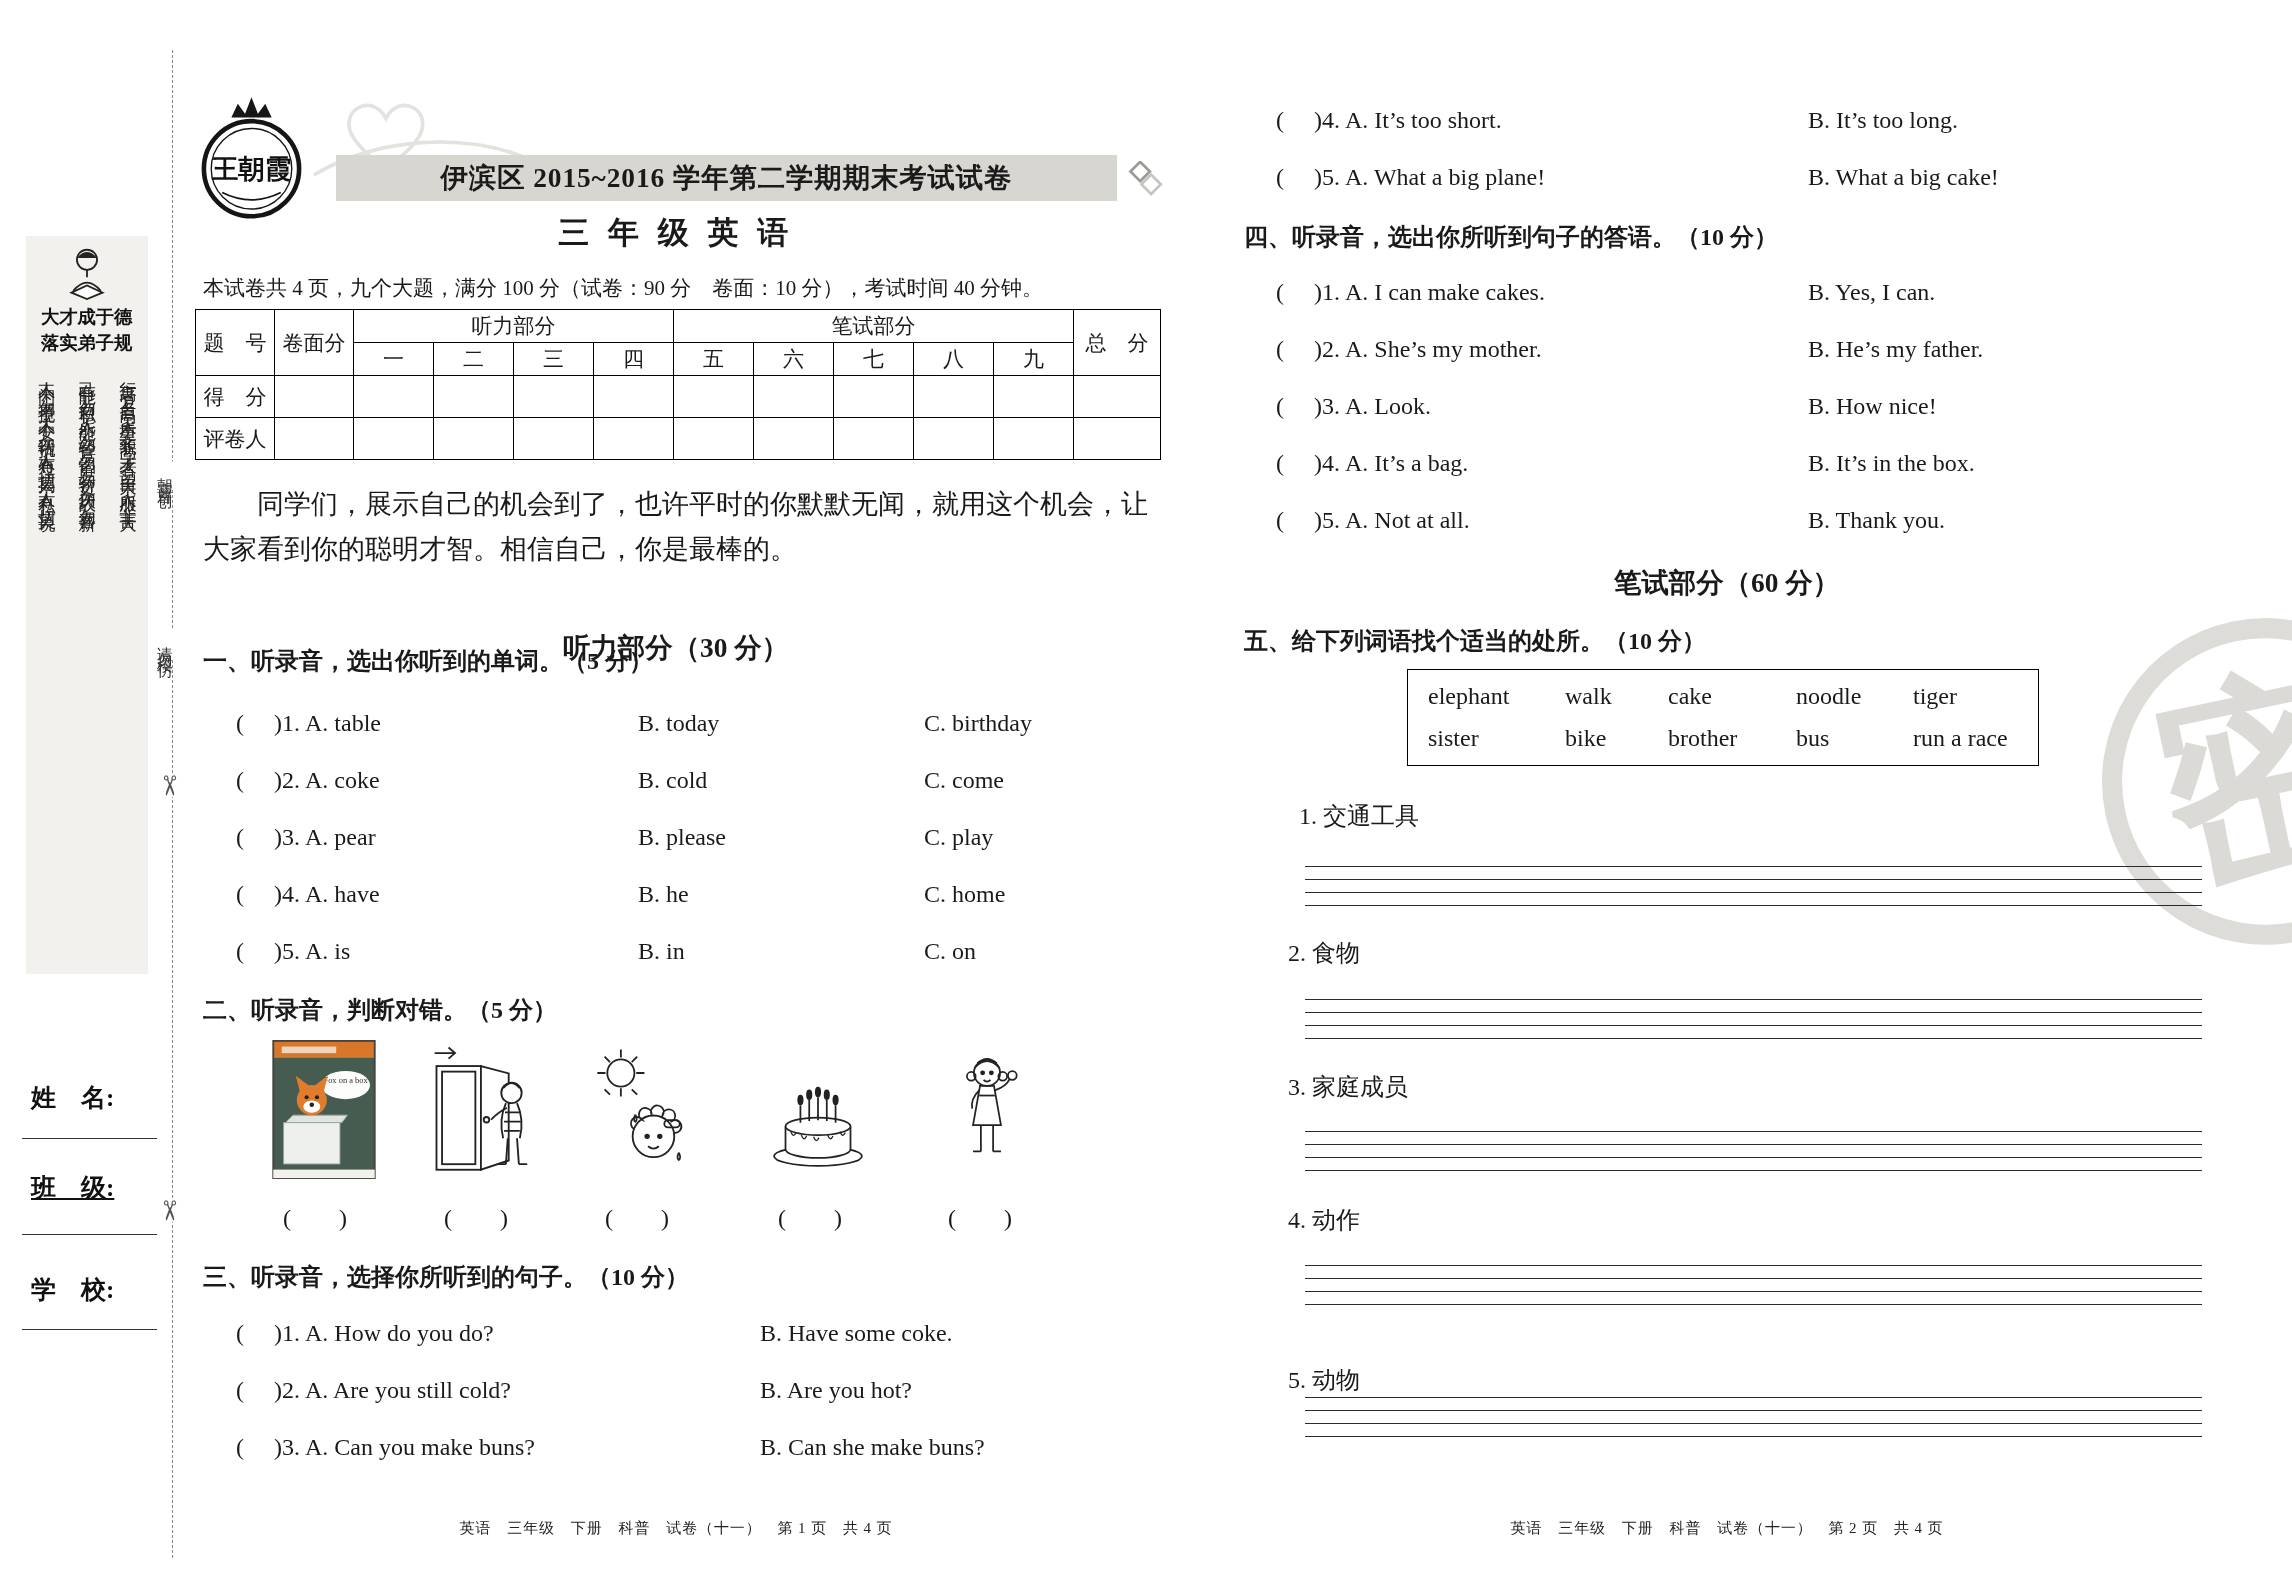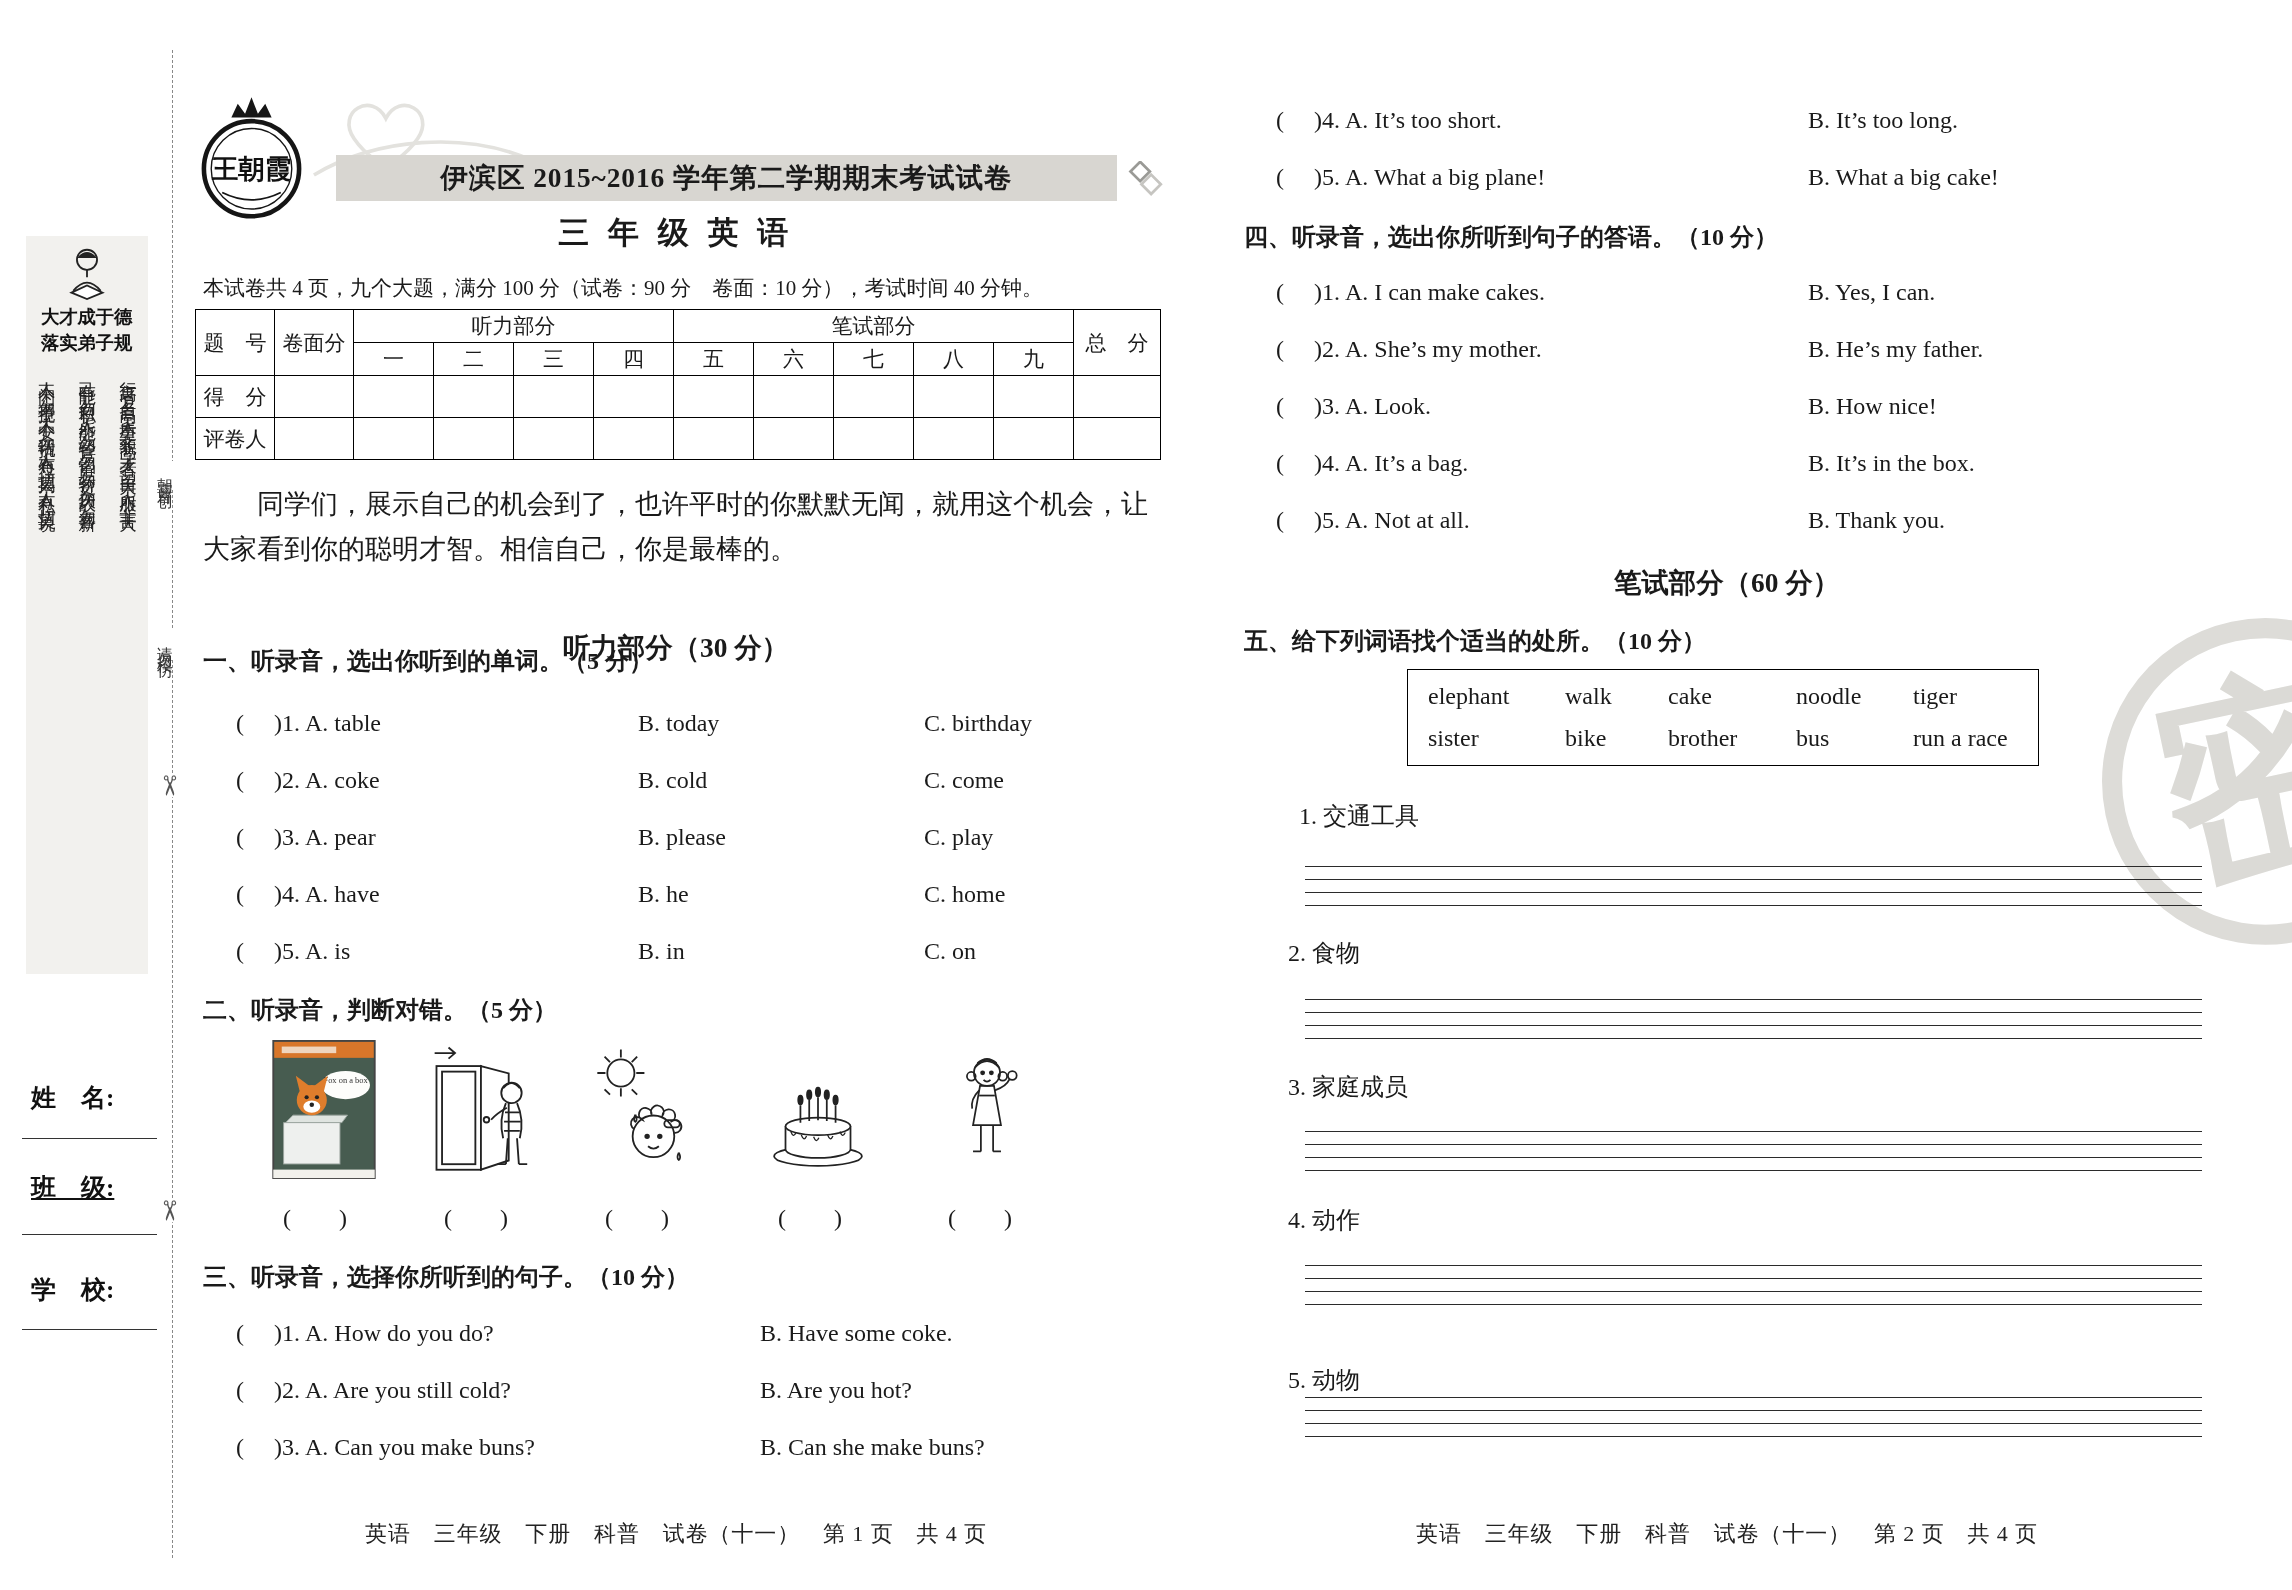--- a/index.html
+++ b/index.html
@@ -33,21 +33,21 @@
 
   
   .qheading { position:absolute; font-weight:bold; font-size:24px; white-space:nowrap; }
   .center-title { position:absolute; width:914px; text-align:center; font-weight:bold; font-size:27.4px; }
   .qrows { position:absolute; display:flex; flex-direction:column; }
   .qrow { height:57px; display:grid; font-size:24px; line-height:1.25; align-items:start; }
   .cols3 { grid-template-columns:69px 333px 286px 1fr; }
   .cols2 { grid-template-columns:69px 455px 1fr; }
   .cols2r{ grid-template-columns:69px 463px 1fr; }
   .qn { white-space:pre; }
-  .footer { position:absolute; width:914px; text-align:center; font-size:22px; color:#222; letter-spacing:0.9px; }
+  .footer { position:absolute; width:914px; text-align:center; font-size:15px; color:#222; letter-spacing:0.9px; }
 
   
   .title-banner { position:absolute; left:336px; top:155px; width:781px; height:46px;
                   background:#d8d6d1; display:flex; align-items:center; justify-content:center;
                   font-size:27.4px; font-weight:bold; letter-spacing:0.9px; }
   .subtitle { position:absolute; left:219px; width:914px; top:212px; text-align:center;
               font-size:31px; font-weight:bold; letter-spacing:5.5px; }
   .intro { position:absolute; left:203px; top:274px; width:969px; font-size:21px; }
   .motivation { position:absolute; left:203px; top:482px; width:970px; font-size:27px;
                 line-height:1.65; text-indent:2em; }

